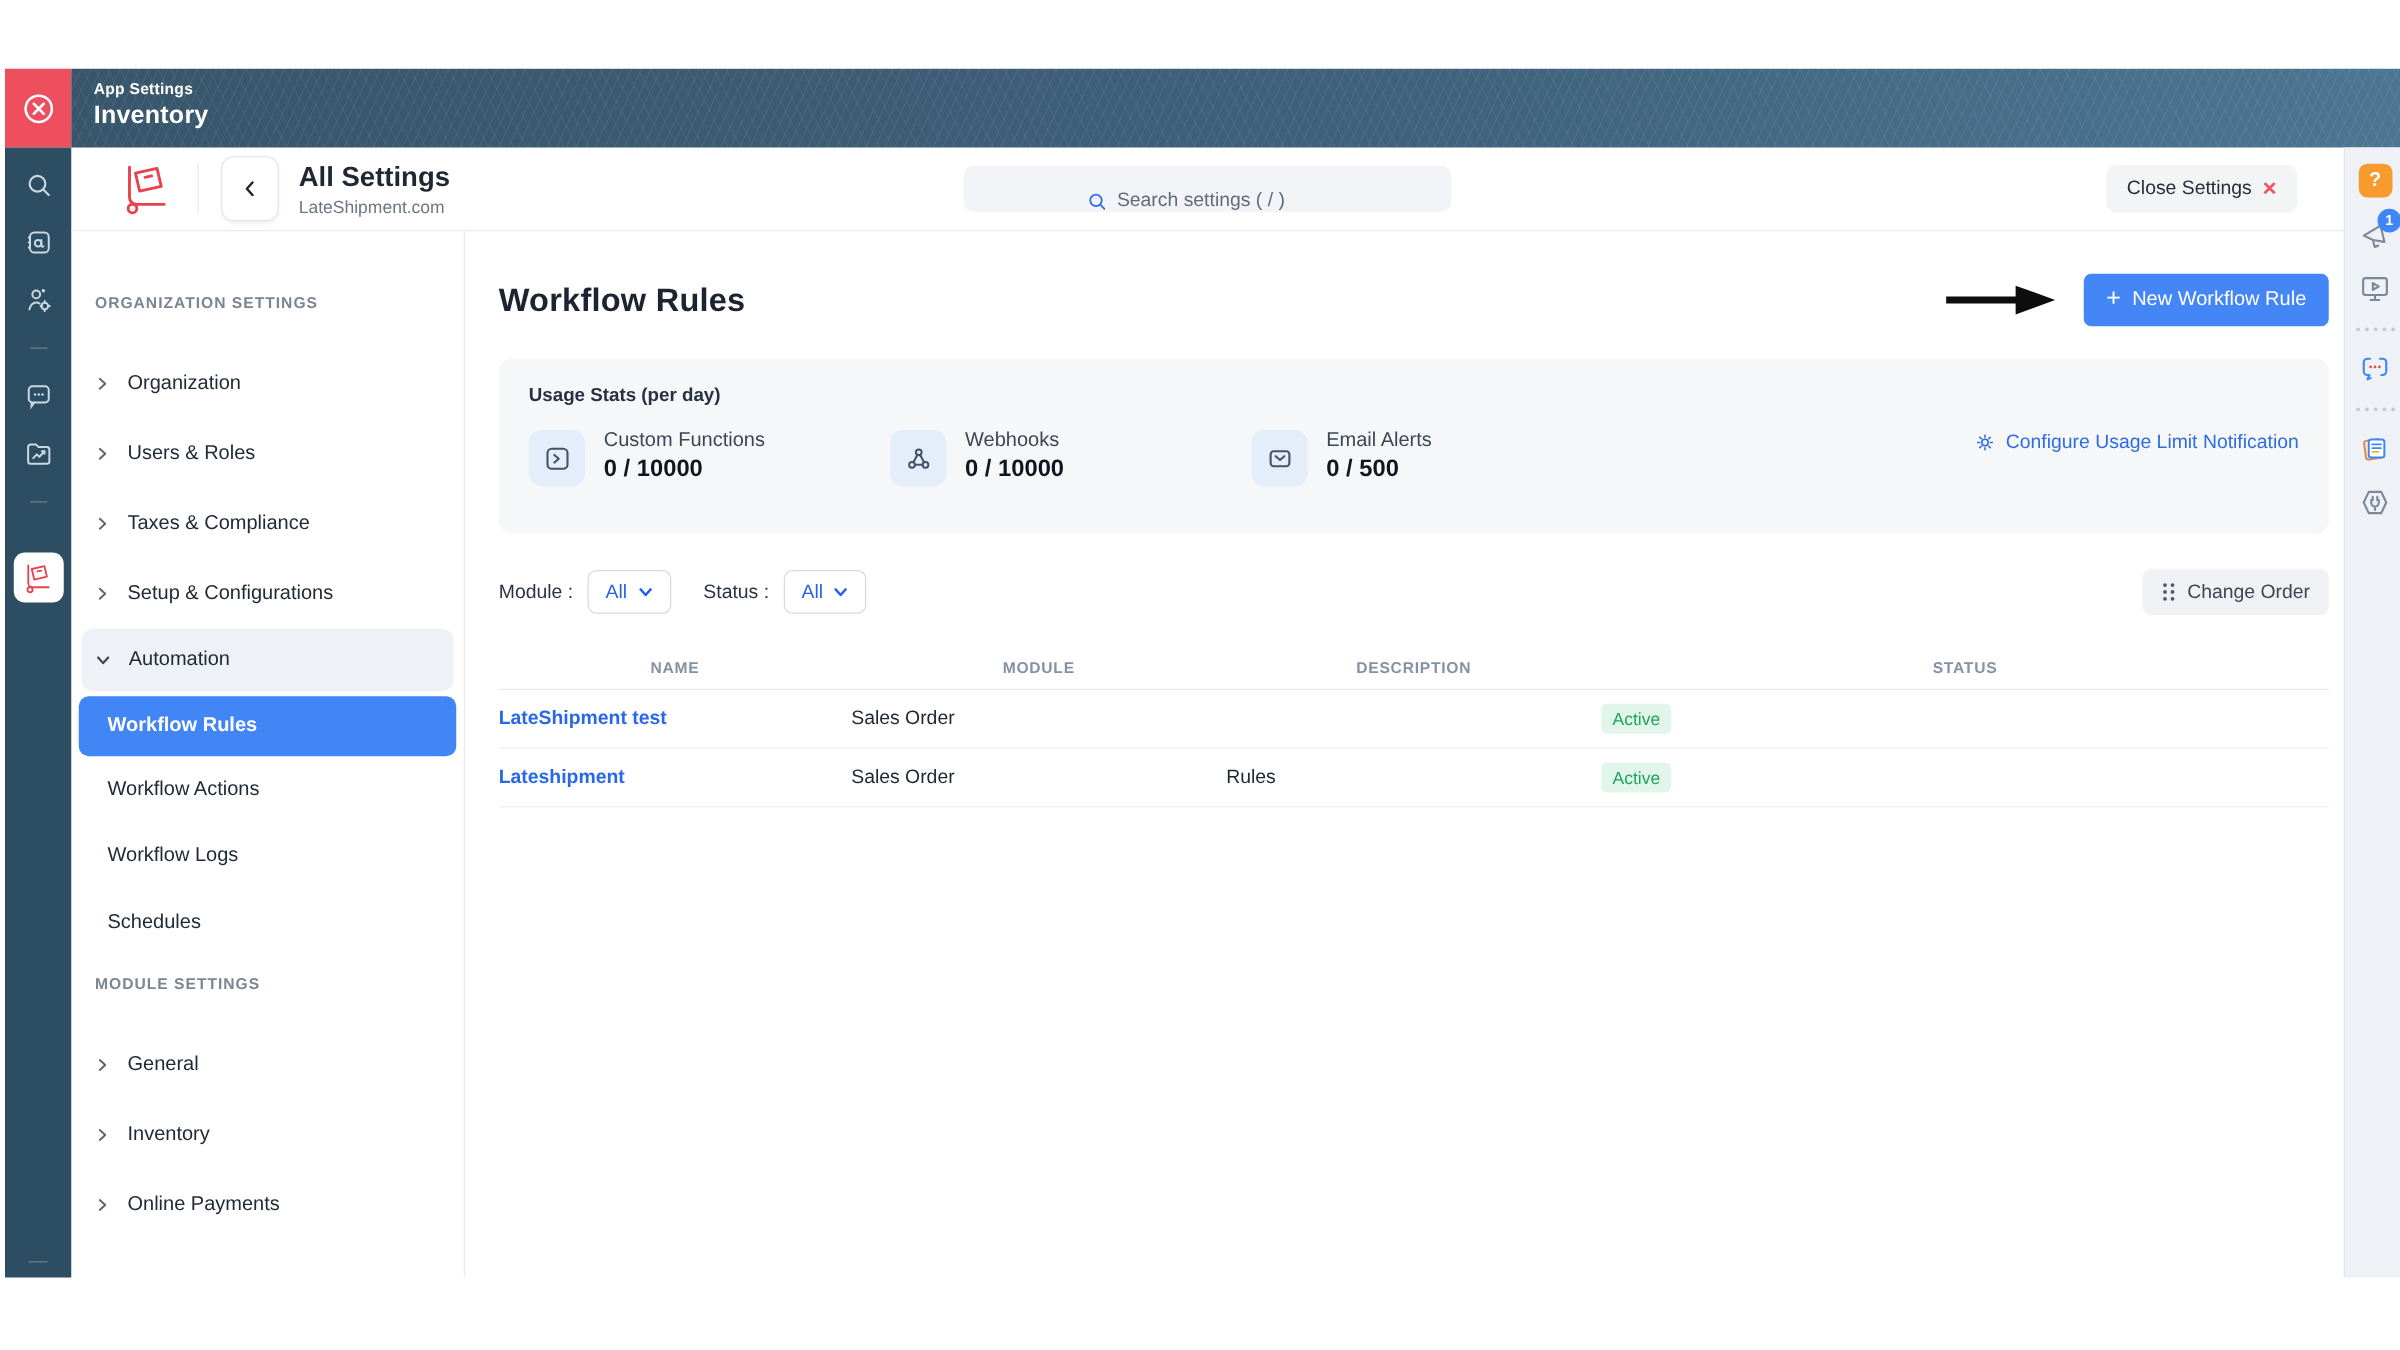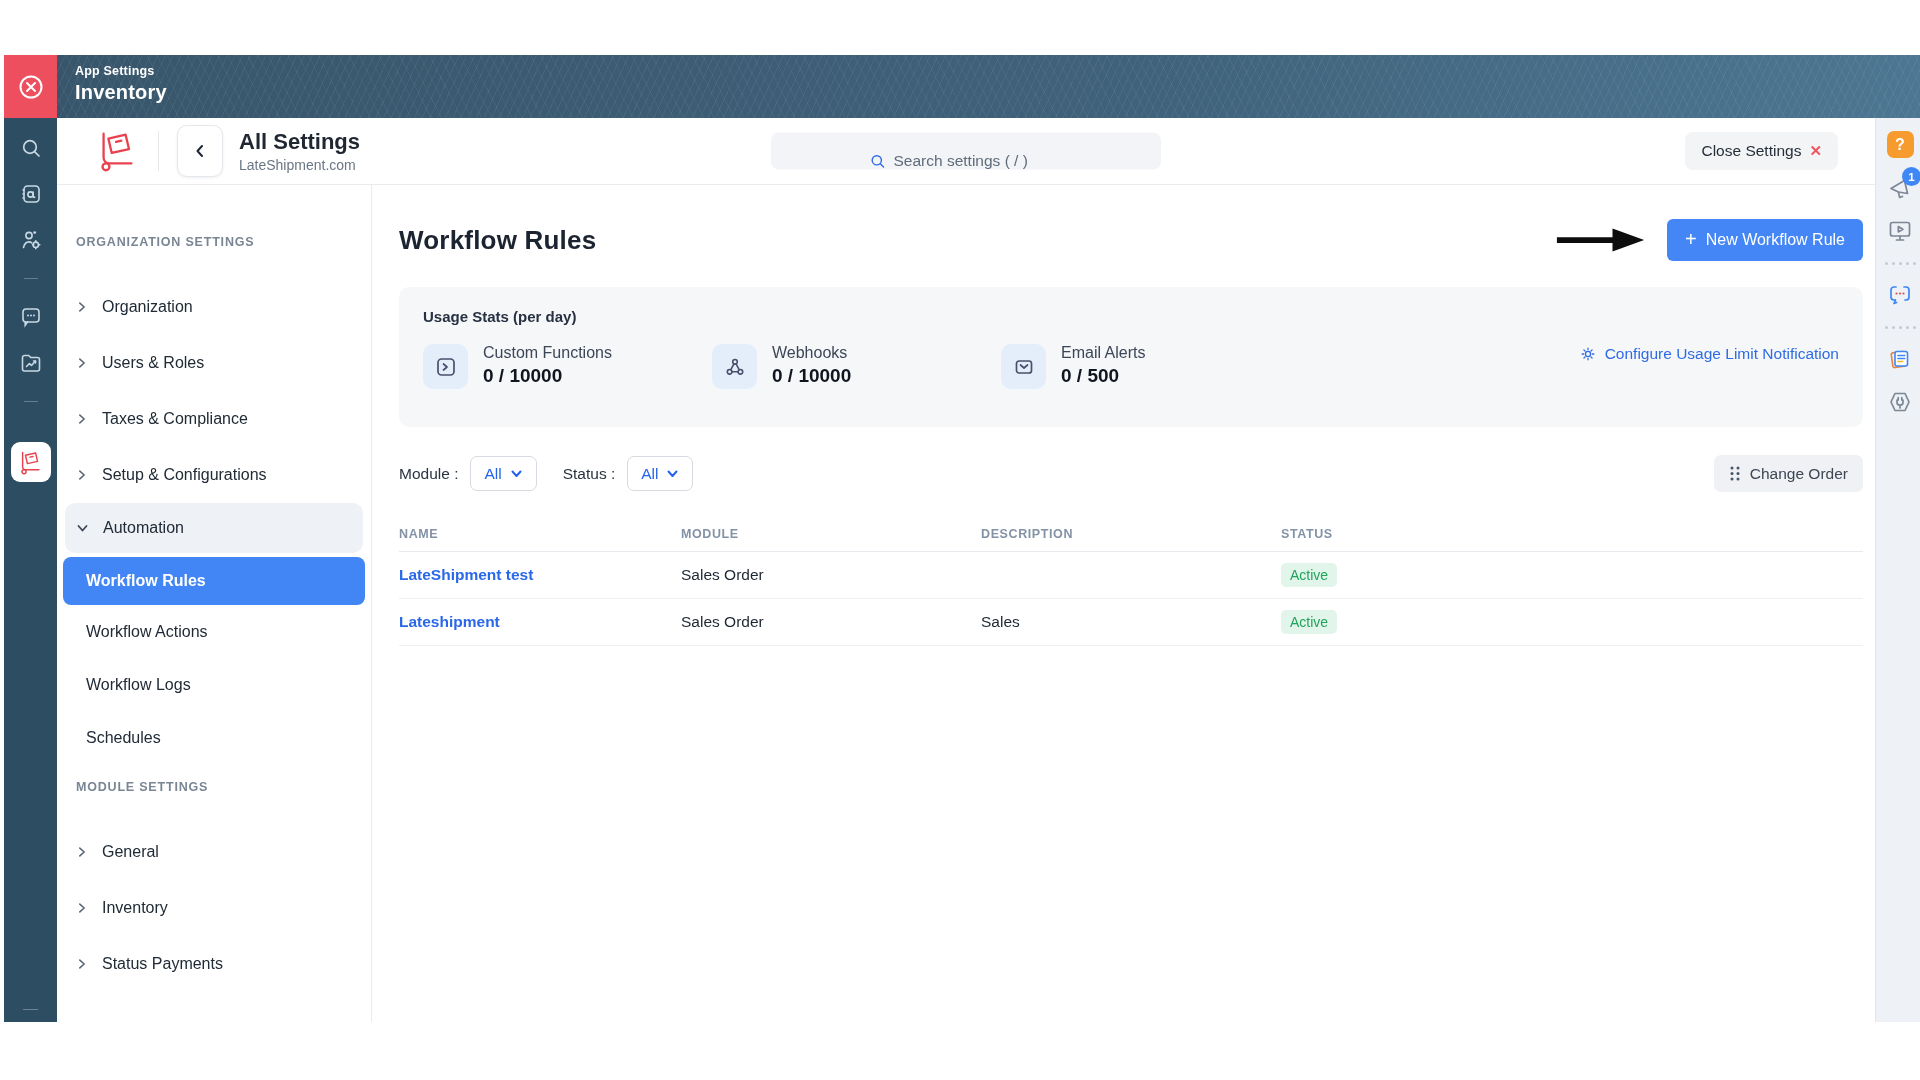--- a/index.html
+++ b/index.html
@@ -82,21 +82,21 @@
   .filter-label { font-size:15.5px; color:#2a3342; margin-right:12px; }
   .filter-select { height:35px; border:1px solid #d6dae1; border-radius:7px; background:#fff; display:flex; align-items:center; gap:8px; padding:0 13px; margin-right:26px; cursor:pointer; }
   .filter-select span { font-size:15.5px; color:#2563eb; }
   .filter-select svg { width:13px; height:13px; color:#2563eb; }
   .change-order-btn { margin-left:auto; height:37px; background:#eff1f4; border-radius:7px; display:flex; align-items:center; gap:9px; padding:0 15px; font-size:15.5px; color:#3c4654; cursor:pointer; }
   .change-order-btn svg { width:12px; height:17px; }
 
   .rules-table { margin-top:24px; }
   .t-row { display:grid; grid-template-columns:282px 300px 300px 1fr; align-items:center; }
   .t-head { height:36px; border-bottom:1px solid #e7eaee; }
-  .t-head div { font-size:12.5px; font-weight:bold; color:#8492a6; letter-spacing:.6px; }
+  .t-head div { font-size:12.5px; font-weight:bold; color:#8492a6; letter-spacing:.6px;text-align:center; }
   .t-body-row { height:47px; border-bottom:1px solid #edeff2; }
   .cell-name { font-size:15.5px; color:#2968e8; font-weight:bold; cursor:pointer; }
   .cell-text { font-size:15.5px; color:#1f2733; }
   .status-badge { display:inline-block; background:#e1f5ea; color:#22a45d; font-size:14px; padding:4px 9px; border-radius:5px; }
 
   
   .right-rail { width:49px; flex-shrink:0; background:#eef1f5; border-left:1px solid #e2e6ea; display:flex; flex-direction:column; align-items:center; padding-top:13px; }
   .help-btn { width:27px; height:27px; background:#f79b2e; border-radius:7px; color:#fff; font-size:16px; font-weight:bold; display:flex; align-items:center; justify-content:center; cursor:pointer; }
   .rr-icon { width:26px; height:26px; color:#7d8795; margin-top:17px; cursor:pointer; position:relative; }
   .rr-badge { position:absolute; top:-8px; right:-8px; min-width:19px; height:19px; background:#3f86f7; border-radius:10px; color:#fff; font-size:11.5px; font-weight:bold; display:flex; align-items:center; justify-content:center; padding:0 5px; }
@@ -260,21 +260,21 @@
             <div class="side-item">
               <svg viewBox="0 0 12 16" fill="none" stroke="currentColor" stroke-width="1.8" stroke-linecap="round" stroke-linejoin="round">
                   <polyline points="3.5,3.5 8.5,8 3.5,12.5"></polyline>
                 </svg>
               <span>Inventory</span>
             </div>
             <div class="side-item">
               <svg viewBox="0 0 12 16" fill="none" stroke="currentColor" stroke-width="1.8" stroke-linecap="round" stroke-linejoin="round">
                   <polyline points="3.5,3.5 8.5,8 3.5,12.5"></polyline>
                 </svg>
-              <span>Status Payments</span>
+              <span>Online Payments</span>
             </div>
           </div>
 
           <div class="main">
 
             <div class="title-row">
               <div class="page-title">Workflow Rules</div>
               <div class="title-right">
                 <svg class="annotation-arrow" viewBox="0 0 96 28">
                   <line x1="2" y1="14" x2="64" y2="14" stroke="#0d0d0d" stroke-width="6"></line>
@@ -375,21 +375,21 @@
               </div>
               <div class="t-row t-body-row">
                 <div class="cell-name">LateShipment test</div>
                 <div class="cell-text">Sales Order</div>
                 <div class="cell-text"></div>
                 <div><span class="status-badge">Active</span></div>
               </div>
               <div class="t-row t-body-row">
                 <div class="cell-name">Lateshipment</div>
                 <div class="cell-text">Sales Order</div>
-                <div class="cell-text">Sales</div>
+                <div class="cell-text">Rules</div>
                 <div><span class="status-badge">Active</span></div>
               </div>
             </div>
 
           </div>
         </div>
       </div>
 
       <div class="right-rail">
         <div class="help-btn">?</div>

